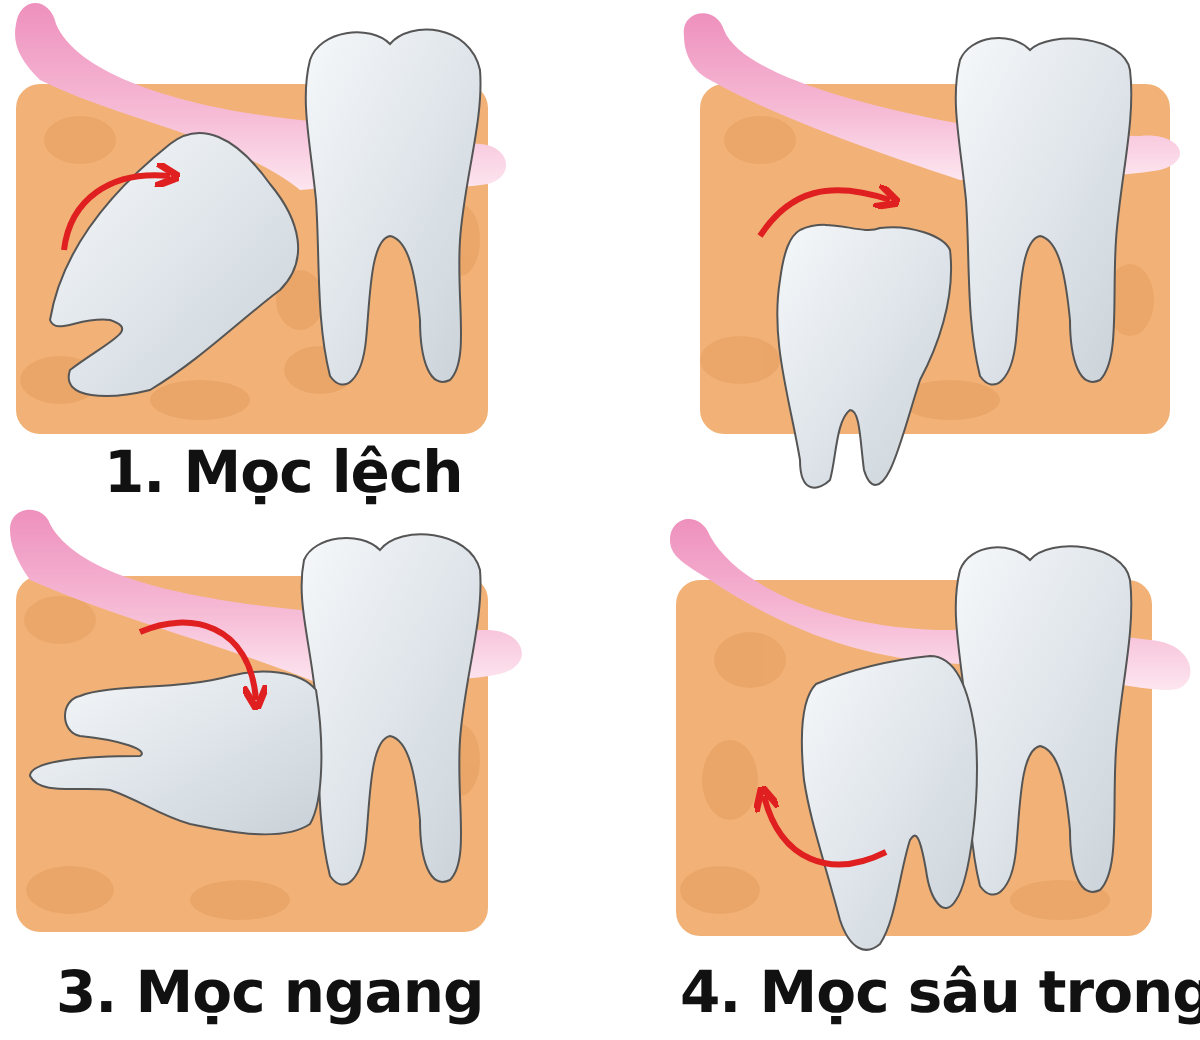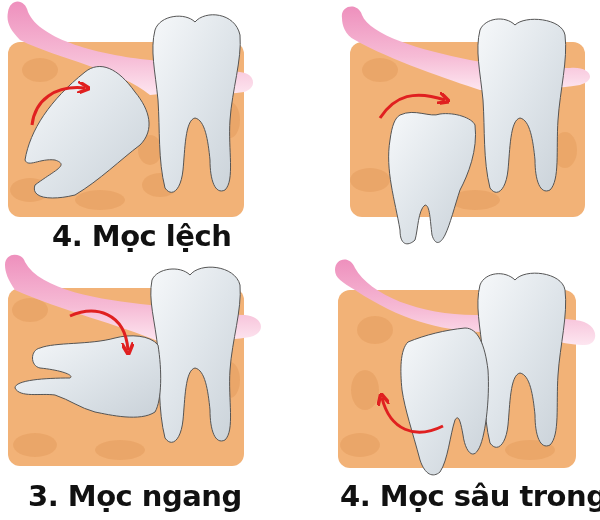--- a/index.html
+++ b/index.html
@@ -42,21 +42,21 @@
       <ellipse cx="100" cy="200" rx="25" ry="10"></ellipse>
         <ellipse cx="160" cy="185" rx="18" ry="12"></ellipse>
       <ellipse cx="230" cy="120" rx="10" ry="18"></ellipse>
         <ellipse cx="150" cy="150" rx="12" ry="15"></ellipse>
     </g>
     <path d="M8,12 C10,-2 25,-2 28,12 C40,40 100,55 150,60 C190,65 220,70 240,72 C255,73 258,88 244,92 C220,96 180,92 150,95 C120,70 60,60 20,40 C10,30 6,22 8,12 Z" fill="url(#gumGrad)"></path>
     <path d="M155,30 C160,15 185,12 195,22 C205,10 235,12 240,35 C242,60 232,90 230,120 C228,150 235,180 225,190 C215,195 210,180 210,160 C208,140 205,120 195,118 C185,120 185,150 183,170 C181,190 172,198 165,188 C158,160 160,130 158,100 C155,70 150,50 155,30 Z" fill="url(#toothGrad)" stroke="#555" stroke-width="1"></path>
     <path d="M85,72 C100,60 118,68 135,92 C150,110 155,130 140,145 C120,160 100,180 75,195 C55,200 30,200 35,185 C55,170 70,165 55,160 C40,158 28,168 25,160 C30,130 50,100 85,72 Z" fill="url(#toothGrad)" stroke="#555" stroke-width="1"></path>
     <path d="M32,125 C35,100 55,85 85,88" fill="none" stroke="#e02020" stroke-width="3" marker-end="url(#arrowHead)"></path>
   </svg>
-  <div class="caption" style="left:52px;top:222px;">4. Mọc lệch</div>
+  <div class="caption" style="left:52px;top:222px;">1. Mọc lệch</div>
 </div>
 
 <div class="panel" style="left:300px;top:0;width:300px;height:260px;">
   <svg width="300" height="260">
     <rect x="50" y="42" width="235" height="175" rx="12" fill="#f2b277"></rect>
     <g fill="#e8a264" opacity="0.7">
       <ellipse cx="80" cy="70" rx="18" ry="12"></ellipse>
         <ellipse cx="70" cy="180" rx="20" ry="12"></ellipse>
       <ellipse cx="175" cy="200" rx="25" ry="10"></ellipse>
         <ellipse cx="265" cy="150" rx="12" ry="18"></ellipse>

